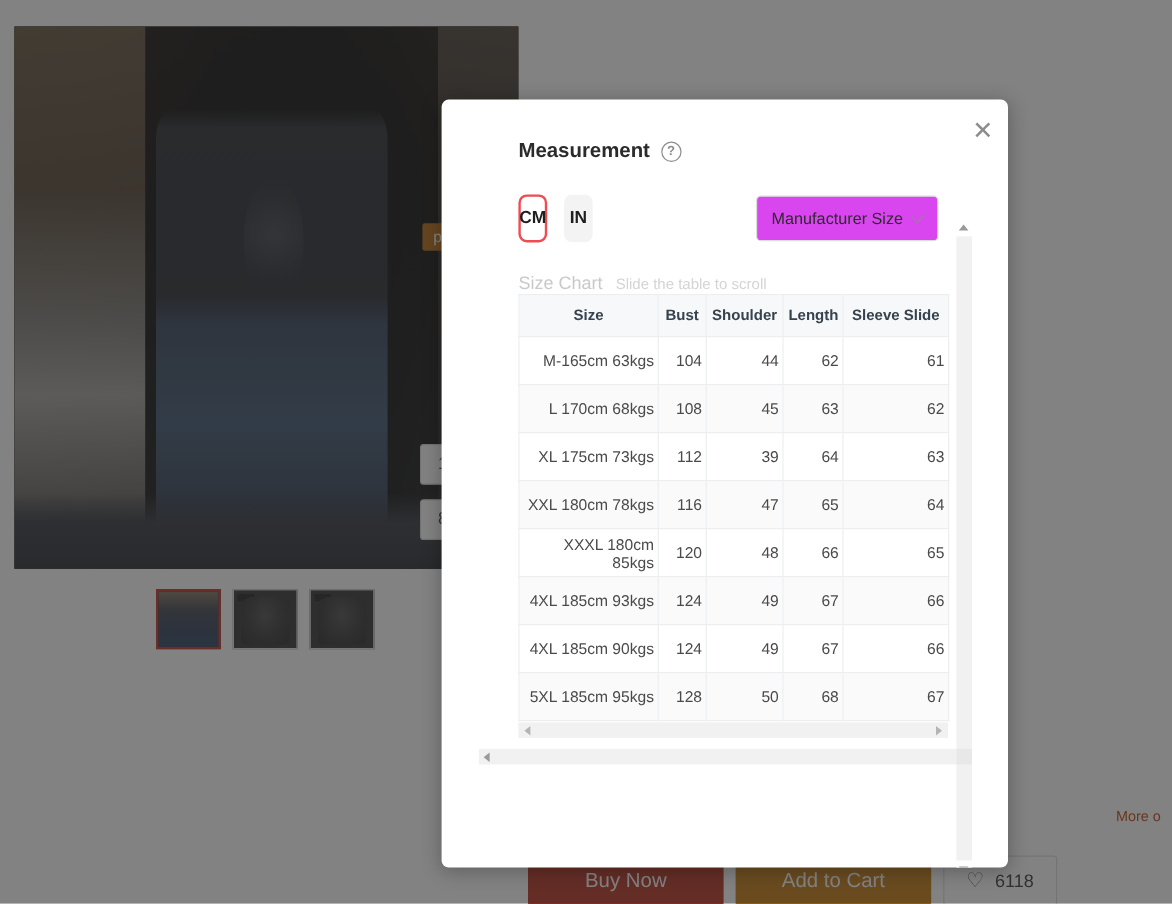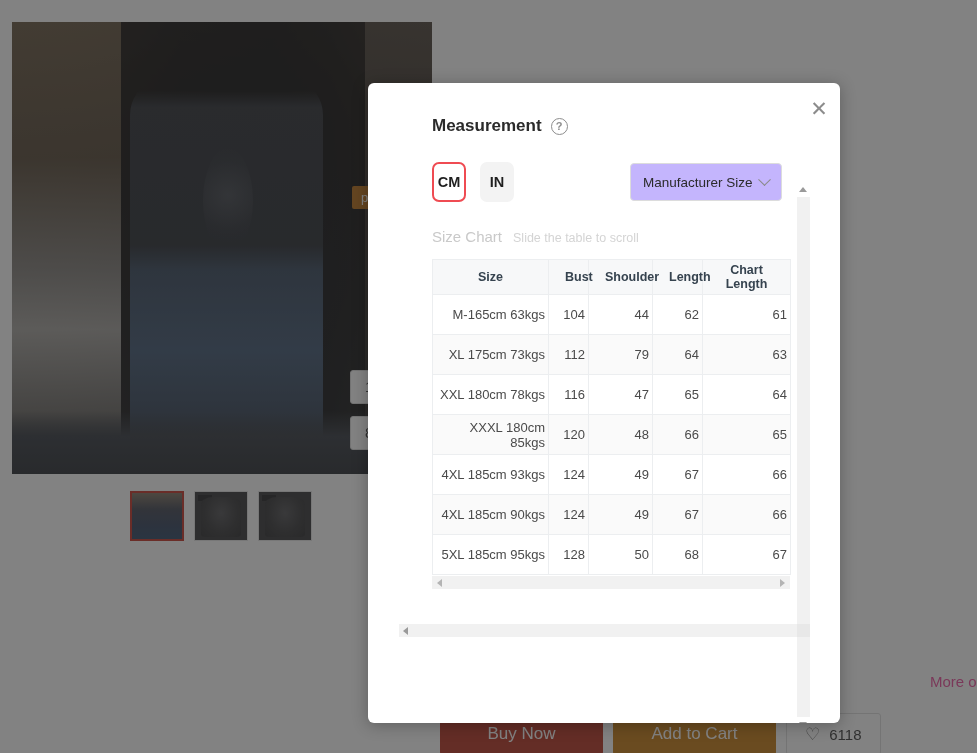--- a/index.html
+++ b/index.html
@@ -125,21 +125,21 @@
     display: flex; flex-direction: column; gap: 12px;
   }
   .size-opt {
     border: 1px solid #d9d9d9; border-radius: 3px;
     padding: 8px 14px; font-size: 14.5px; color: #333;
     background: #fff; white-space: nowrap; cursor: pointer;
   }
 
   .more-options {
     position: absolute; left: 930px; top: 673px;
-    font-size: 15px; color: #ec4899; white-space: nowrap; cursor: pointer;
+    font-size: 12px; color: #c2410c; white-space: nowrap; cursor: pointer;
   }
 
   .buy-bar {
     position: absolute; left: 440px; top: 713px;
     display: flex; align-items: stretch; gap: 10px;
   }
   .btn-buy, .btn-cart {
     width: 163px; height: 42px;
     display: flex; align-items: center; justify-content: center;
     color: #fff; font-size: 17px; border-radius: 3px; cursor: pointer;
@@ -236,48 +236,47 @@
     border: 1.4px solid #8d8d8d; color: #8d8d8d;
     font-size: 11px; line-height: 15px; text-align: center;
     display: inline-block;
   }
 
   .unit-row {
     display: flex; align-items: center;
     margin-bottom: 26px;
   }
   .unit-btn {
-    width: 34px; height: 40px;
+    width: 24px; height: 40px;
     border-radius: 7px;
     display: flex; align-items: center; justify-content: center;
     font-size: 14.5px; font-weight: bold; color: #1f1f1f;
     background: #f3f3f3; border: 2px solid transparent;
     cursor: pointer; margin-right: 14px;
   }
   .unit-btn.active {
     background: #fff; border: 2px solid #ef4b52;
   }
   .mfr-select {
     margin-left: auto; margin-right: 44px;
     width: 152px; height: 38px;
     border: 1px solid #dcdcdc; border-radius: 4px;
     display: flex; align-items: center; justify-content: space-between;
     padding: 0 12px; font-size: 13.5px; color: #2b2b2b;
-    background: #c4b5fd; cursor: pointer;
+    background: #d946ef; cursor: pointer;
   }
   .chev {
     width: 9px; height: 9px;
     border-right: 1.6px solid #8a8a8a;
     border-bottom: 1.6px solid #8a8a8a;
     transform: rotate(45deg) translate(-2px,-2px);
   }
 
   .chart-head {
     display: flex; align-items: baseline; gap: 11px;
-    margin-bottom: 14px;
   }
   .chart-label { font-size: 15px; color: #c9c9c9; }
   .chart-hint { font-size: 12.5px; color: #d4d4d4; }
 
   .table-wrap {
     width: 358px;
     position: relative;
   }
   table.size-table {
     border-collapse: collapse;
@@ -285,21 +284,21 @@
     table-layout: fixed;
   }
   table.size-table th {
     background: #f7f8f9;
     color: #36434f;
     font-size: 12.5px;
     font-weight: bold;
     height: 35px;
     border: 1px solid #eceef0;
     text-align: center;
-    padding: 0 16px;
+    padding: 0 4px;
   }
   table.size-table td {
     color: #4a4a4a;
     font-size: 13px;
     height: 40px;
     border: 1px solid #eceef0;
     text-align: right;
     padding: 0 3px;
     background: #fff;
   }
@@ -418,35 +417,42 @@
             <col class="c-sho">
             <col class="c-len">
             <col class="c-slv">
         </colgroup>
         <thead>
           <tr>
             <th>Size</th>
             <th>Bust</th>
             <th>Shoulder</th>
             <th>Length</th>
-            <th>Chart Length</th>
+            <th>Sleeve Slide</th>
           </tr>
         </thead>
         <tbody>
           <tr>
             <td>M-165cm 63kgs</td>
             <td>104</td>
             <td>44</td>
             <td>62</td>
             <td>61</td>
           </tr>
           <tr>
+            <td>L 170cm 68kgs</td>
+            <td>108</td>
+            <td>45</td>
+            <td>63</td>
+            <td>62</td>
+          </tr>
+          <tr>
             <td>XL 175cm 73kgs</td>
             <td>112</td>
-            <td>79</td>
+            <td>39</td>
             <td>64</td>
             <td>63</td>
           </tr>
           <tr>
             <td>XXL 180cm 78kgs</td>
             <td>116</td>
             <td>47</td>
             <td>65</td>
             <td>64</td>
           </tr>

